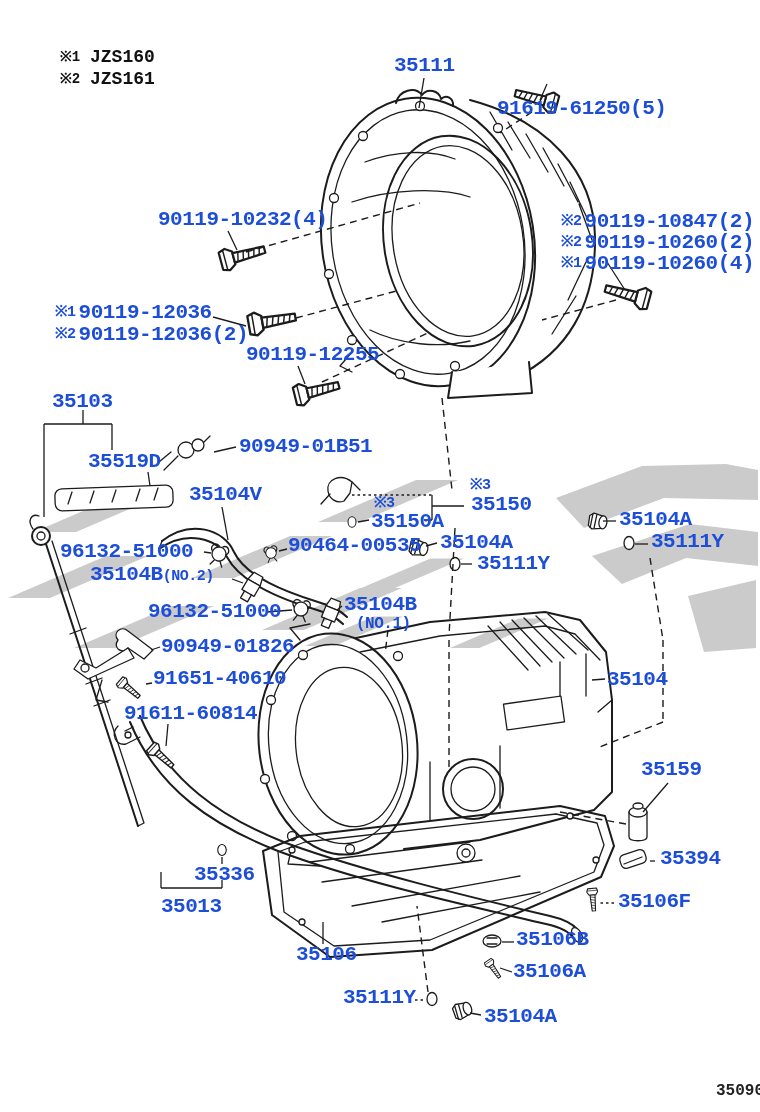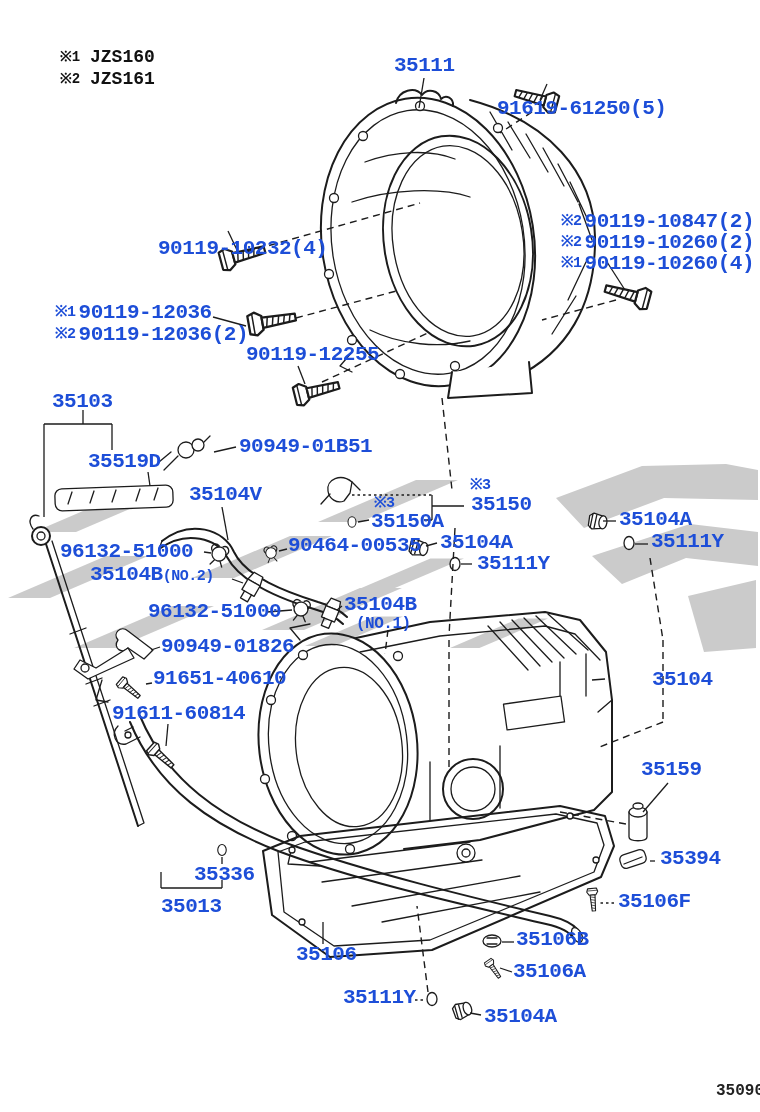--- a/index.html
+++ b/index.html
@@ -308,21 +308,21 @@
   </svg>
 
   <div id="legend">
     <div class="legend-row"><span class="mark">※1</span><span>JZS160</span></div>
     <div class="legend-row"><span class="mark">※2</span><span>JZS161</span></div>
   </div>
 
   <div id="labels">
       <div class="lbl" style="left: 394px; top: 55px;"><span>35111</span></div>
       <div class="lbl" style="left: 497px; top: 62px; margin-top: 36px;"><span>91619-61250(5)</span></div>
-      <div class="lbl" style="left: 158px; top: 209px; margin-top: 29px;"><span>90119-10232(4)</span></div>
+      <div class="lbl" style="left: 158px; top: 209px;"><span>90119-10232(4)</span></div>
       <div class="lbl" style="left: 561px; top: 211px;"><span class="mark">※2</span><span>90119-10847(2)</span></div>
       <div class="lbl" style="left: 561px; top: 232px;"><span class="mark">※2</span><span>90119-10260(2)</span></div>
       <div class="lbl" style="left: 561px; top: 253px;"><span class="mark">※1</span><span>90119-10260(4)</span></div>
       <div class="lbl" style="left: 55px; top: 302px;"><span class="mark">※1</span><span>90119-12036</span></div>
       <div class="lbl" style="left: 55px; top: 324px;"><span class="mark">※2</span><span>90119-12036(2)</span></div>
       <div class="lbl" style="left: 246px; top: 344px;"><span>90119-12255</span></div>
       <div class="lbl" style="left: 52px; top: 391px;"><span>35103</span></div>
       <div class="lbl" style="left: 88px; top: 451px;"><span>35519D</span></div>
       <div class="lbl" style="left: 239px; top: 436px;"><span>90949-01B51</span></div>
       <div class="lbl" style="left: 189px; top: 484px;"><span>35104V</span></div>
@@ -335,22 +335,22 @@
       <div class="lbl" style="left: 440px; top: 532px;"><span>35104A</span></div>
       <div class="lbl" style="left: 90px; top: 564px;"><span>35104B</span><span class="sub">(NO.2)</span></div>
       <div class="lbl" style="left: 477px; top: 553px;"><span>35111Y</span></div>
       <div class="lbl" style="left: 619px; top: 509px;"><span>35104A</span></div>
       <div class="lbl" style="left: 651px; top: 531px;"><span>35111Y</span></div>
       <div class="lbl" style="left: 148px; top: 601px;"><span>96132-51000</span></div>
       <div class="lbl" style="left: 344px; top: 594px;"><span>35104B</span></div>
       <div class="lbl sub2" style="left: 356px; top: 616px; text-align: center;"><span>(NO.1)</span></div>
       <div class="lbl" style="left: 161px; top: 636px;"><span>90949-01826</span></div>
       <div class="lbl" style="left: 153px; top: 668px;"><span>91651-40610</span></div>
-      <div class="lbl" style="left: 112px; top: 703px; text-align: right;"><span>91611-60814</span></div>
-      <div class="lbl" style="left: 607px; top: 669px; margin-left: 45px;"><span>35104</span></div>
+      <div class="lbl" style="left: 124px; top: 703px; text-align: right;"><span>91611-60814</span></div>
+      <div class="lbl" style="left: 607px; top: 669px;"><span>35104</span></div>
       <div class="lbl" style="left: 641px; top: 759px;"><span>35159</span></div>
       <div class="lbl" style="left: 660px; top: 848px;"><span>35394</span></div>
       <div class="lbl" style="left: 194px; top: 864px;"><span>35336</span></div>
       <div class="lbl" style="left: 161px; top: 896px; text-align: right;"><span>35013</span></div>
       <div class="lbl" style="left: 296px; top: 944px;"><span>35106</span></div>
       <div class="lbl" style="left: 618px; top: 891px;"><span>35106F</span></div>
       <div class="lbl" style="left: 516px; top: 929px;"><span>35106B</span></div>
       <div class="lbl" style="left: 513px; top: 961px;"><span>35106A</span></div>
       <div class="lbl" style="left: 343px; top: 987px;"><span>35111Y</span></div>
       <div class="lbl" style="left: 484px; top: 1006px;"><span>35104A</span></div>

